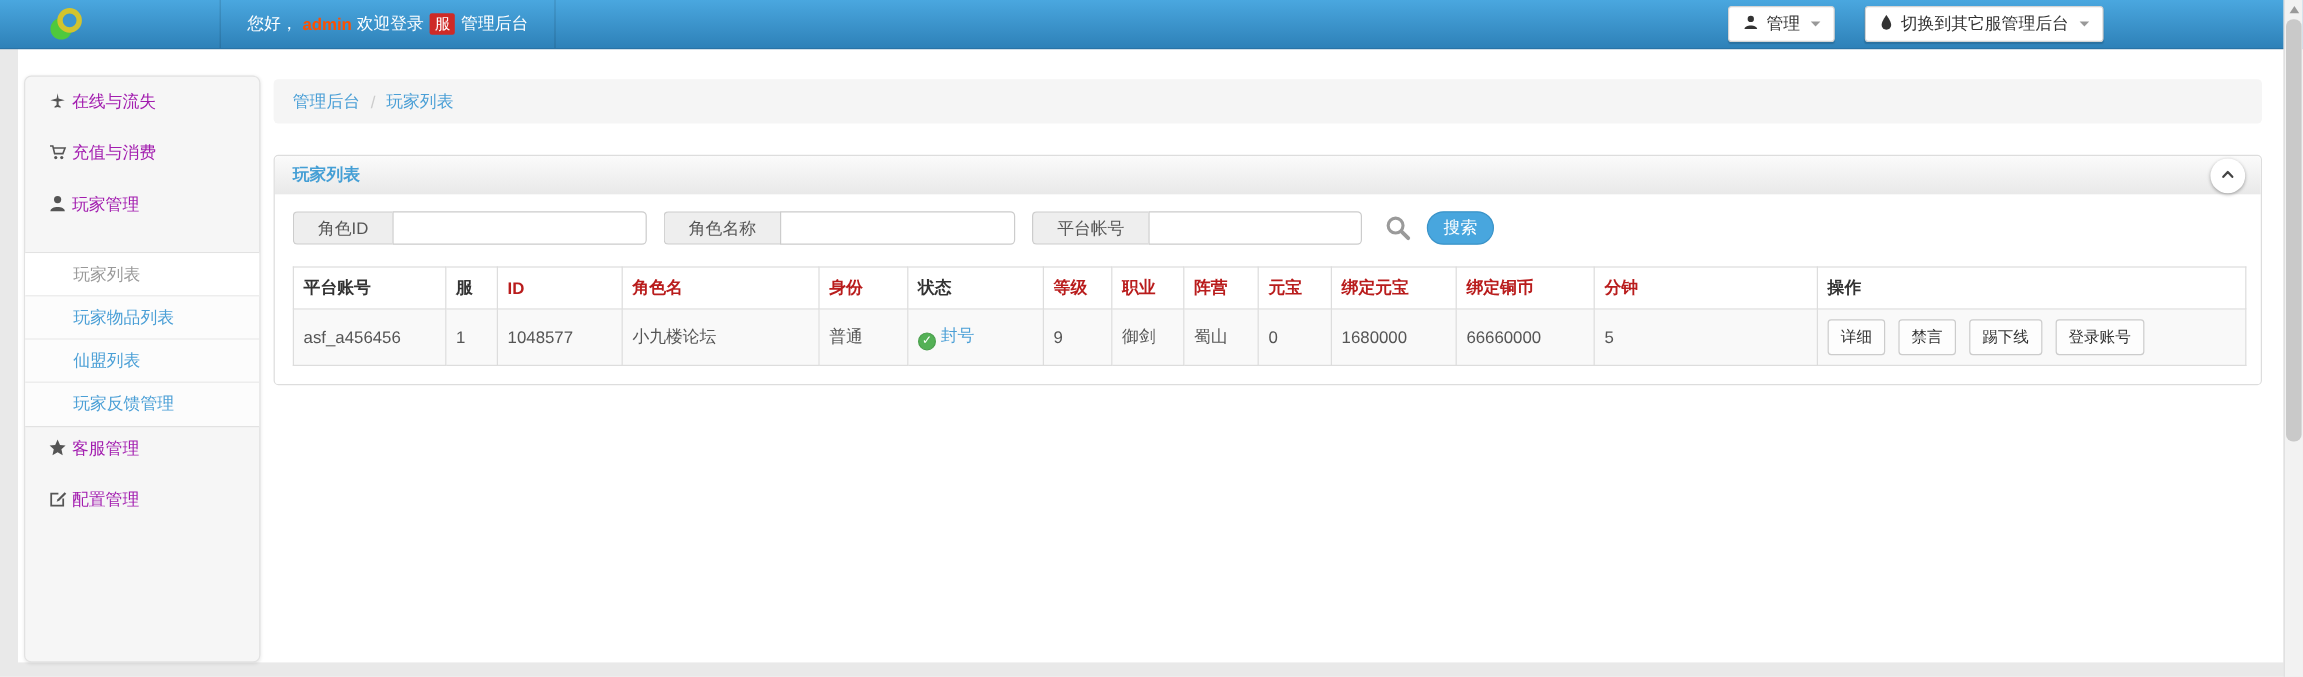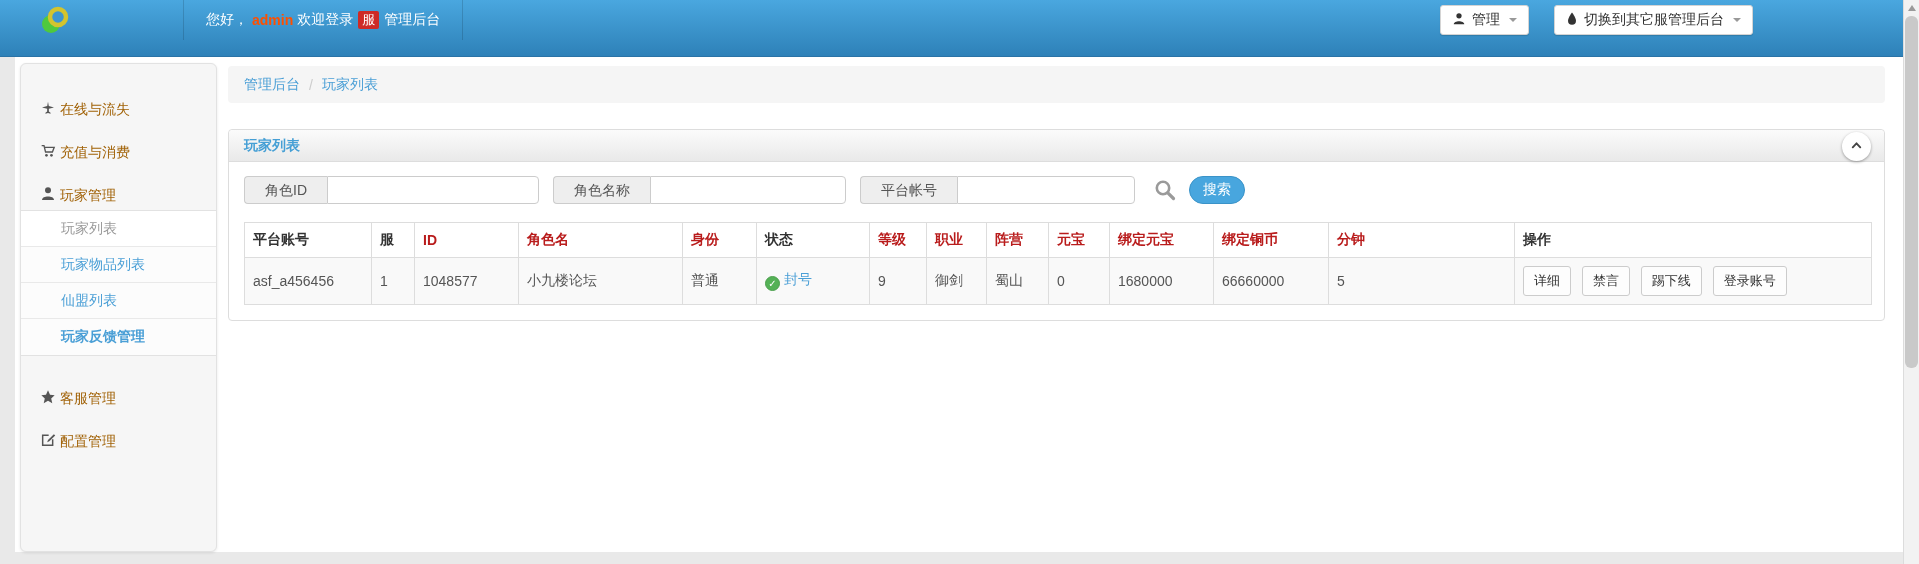--- a/index.html
+++ b/index.html
@@ -3,21 +3,21 @@
 <meta charset="utf-8">
 <style>
   * { margin:0; padding:0; box-sizing:border-box; }
   html,body { width:1919px; height:564px; }
   body {
     font-family:"Liberation Sans","DejaVu Sans",sans-serif;
     background:#e9e9e9; position:relative; overflow:hidden;
     -webkit-font-smoothing:antialiased;
   }
   
-  .navbar { position:absolute; top:0; left:0; width:1919px; height:57px;
+  .navbar { position:absolute; top:0; left:0; width:1919px; height:41px;
     background:linear-gradient(#4aa7df,#2e81b8); border-bottom:1px solid #2a73a6; z-index:6;padding-left:32px; }
   .logo { position:absolute; left:36px; top:5px; width:40px; height:31px; }
   .welcome { position:absolute; left:183px; top:0; height:40px; padding:0 22px;
     display:flex; align-items:center; color:#fff; font-size:14px;
     border-left:1px solid rgba(0,0,0,0.14); border-right:1px solid rgba(0,0,0,0.14); }
   .welcome .username { color:#fe5000; margin:0 4px; font-weight:bold; }
   .welcome .badge-red { background:#ce2a26; color:#fff; padding:1px 4px; border-radius:2px;
     margin:0 5px; font-size:13px; line-height:16px; }
   .nav-buttons { position:absolute; right:166px; top:5px; display:flex; gap:25px; }
   .nav-btn { height:30px; background:#fff; border:1px solid #d4d4d4; border-radius:3px;
@@ -32,28 +32,28 @@
     border-left:4px solid transparent; border-right:4px solid transparent;
     border-bottom:6px solid #9a9a9a; cursor:pointer; }
   .scroll-thumb { position:absolute; top:16px; left:1px; width:13px; height:352px;
     background:#c9c9c9; border-radius:6px; cursor:grab; }
   
   .sheet { position:absolute; left:15px; top:41px; width:1888px; height:511px; background:#fff; }
   
   .sidebar { position:absolute; left:20px; top:63px; width:197px; height:489px;
     background:#f6f6f6; border:1px solid #e2e2e2; border-radius:6px;
     box-shadow:0 1px 3px rgba(0,0,0,0.09); padding-top:12px; z-index:2; }
-  .side-item { height:43px; display:flex; align-items:flex-end; padding-left:19px;
-    color:#a16207; font-size:14px; gap:4px; cursor:pointer; }
+  .side-item { height:43px; display:flex; align-items:flex-start; padding-left:19px;
+    color:#a21caf; font-size:14px; gap:4px; cursor:pointer; }
   .side-item svg { flex:none; }
   .submenu { margin-top:5px; background:#fcfcfc; border-top:1px solid #e2e2e2;
     border-bottom:1px solid #e2e2e2; }
   .submenu-item { height:36px; line-height:35px; padding-left:40px; font-size:14px;
     color:#4a9fd6; border-bottom:1px solid #e9e9e9; cursor:pointer; }
-  .submenu-item:last-child { border-bottom:none;font-weight:bold; }
+  .submenu-item:last-child { border-bottom:none; }
   .submenu-item.active { background:#fff; color:#999; }
   .side-group-bottom { margin-top:9px; }
   
   .main { position:absolute; left:228px; top:41px; width:1657px; z-index:2; }
   .breadcrumb { margin-top:25px; height:37px; background:#f5f5f5; border-radius:4px;
     display:flex; align-items:center; padding:0 16px; font-size:14px; }
   .breadcrumb a { color:#4a9fd6; text-decoration:none; cursor:pointer; }
   .breadcrumb .sep { color:#ccc; margin:0 9px; }
   .panel { margin-top:26px; border:1px solid #ddd; border-radius:4px; background:#fff; }
   .panel-heading { position:relative; background:linear-gradient(#fbfbfb,#e9e9e9);

